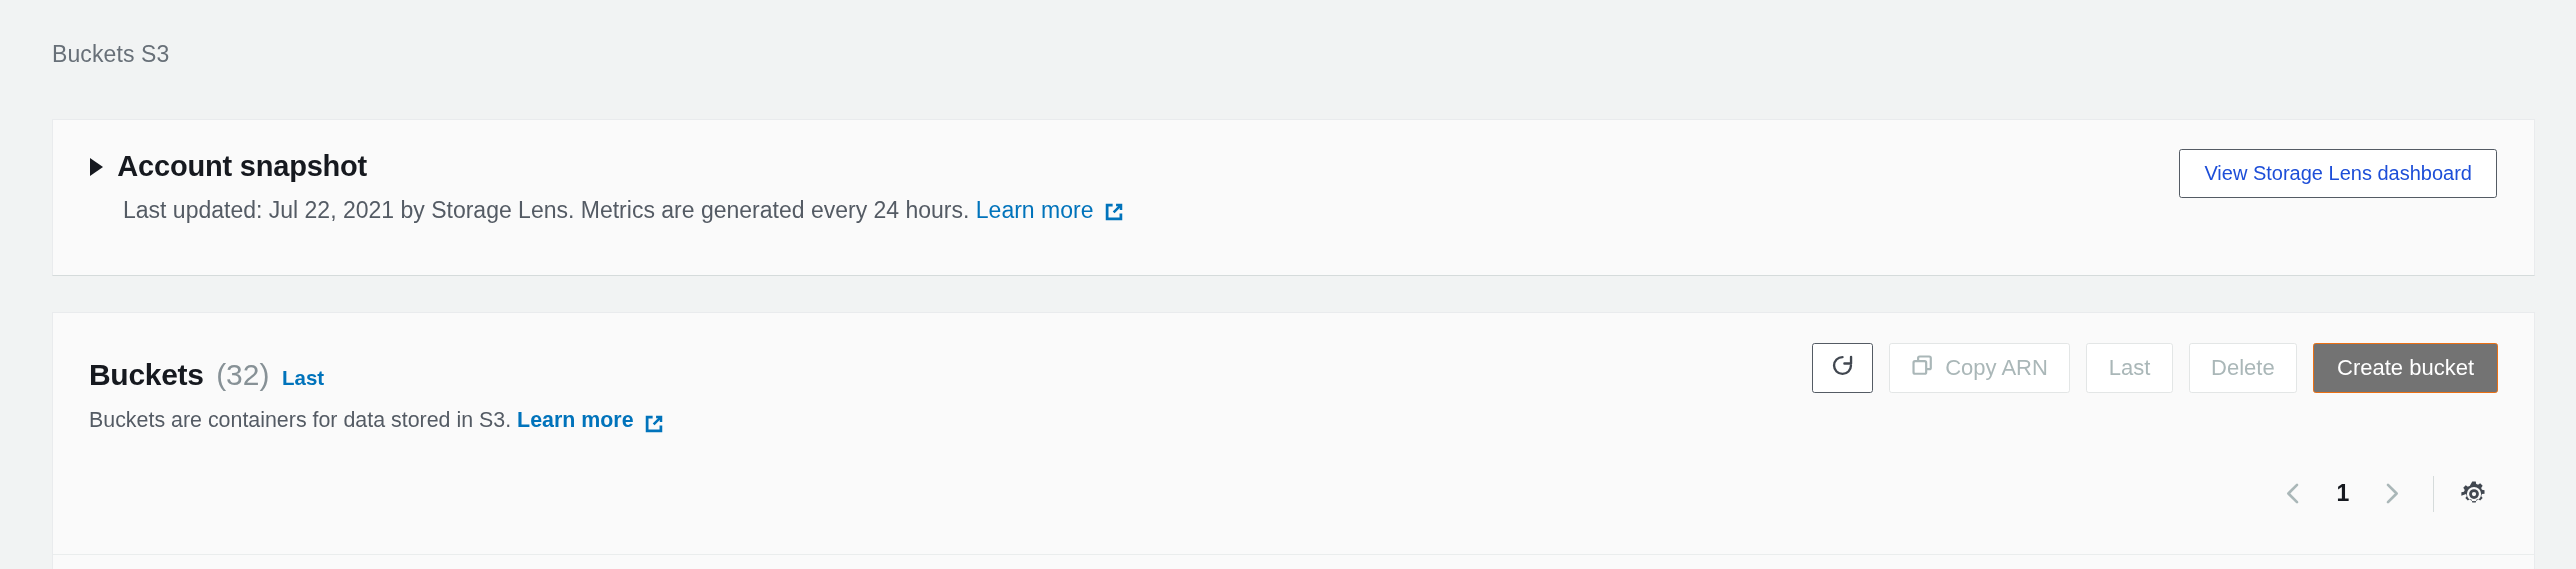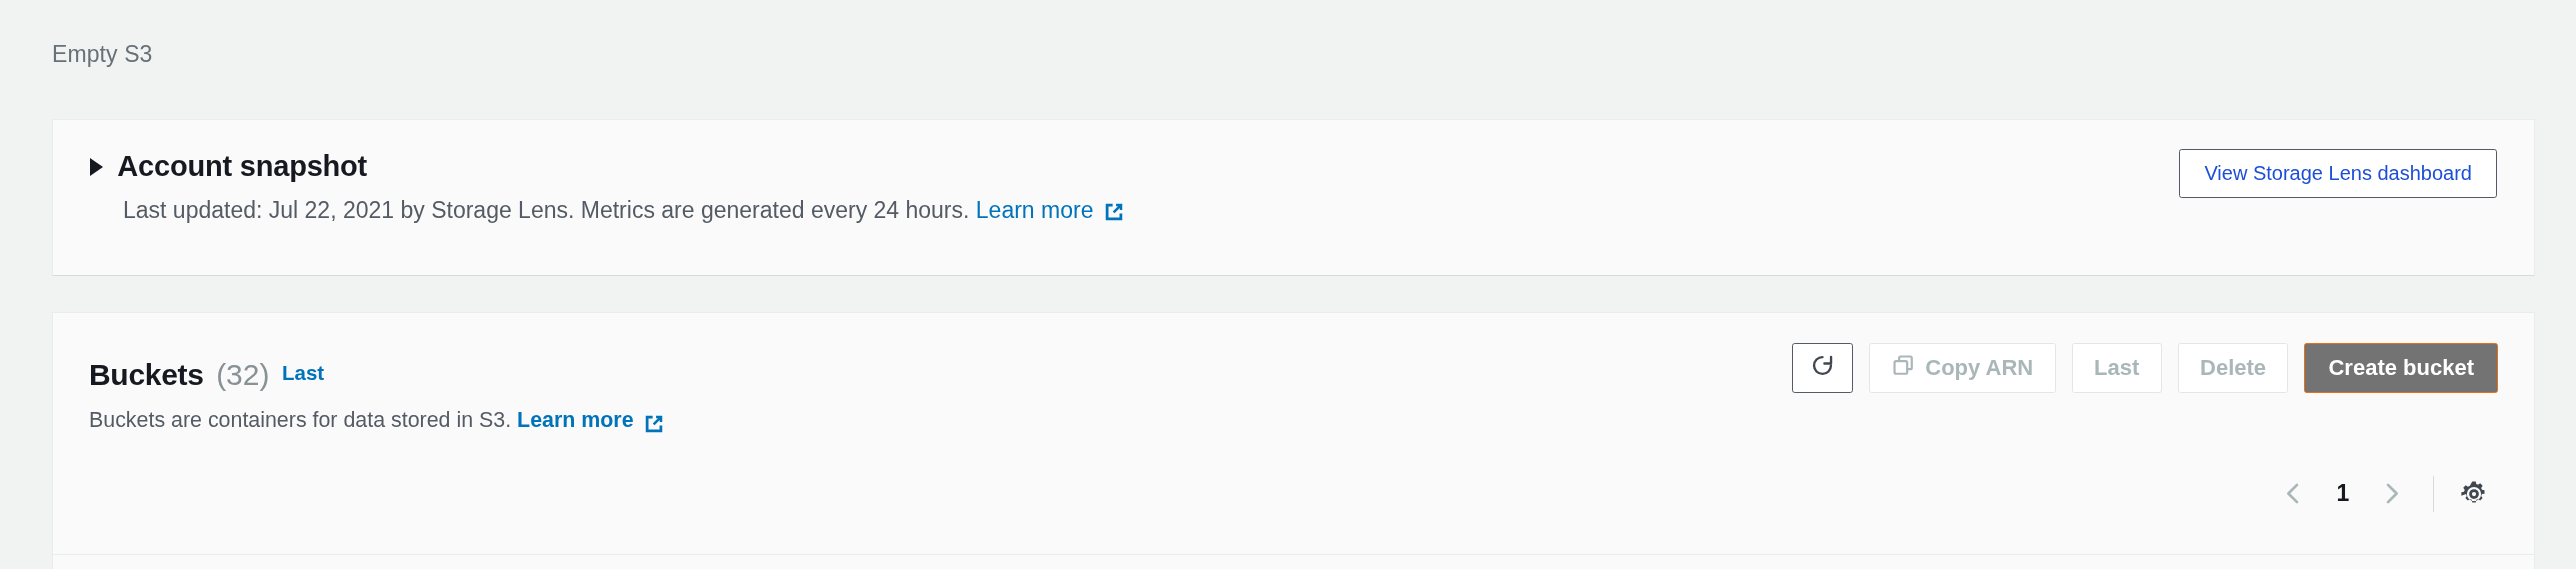--- a/index.html
+++ b/index.html
@@ -123,21 +123,21 @@
     justify-content: center;
     box-sizing: border-box;
   }
 
   
   .buckets-title-row {
     position: absolute;
     left: 36px;
     top: 45px;
     display: flex;
-    align-items: center;
+    align-items: flex-end;
     gap: 12.5px;
   }
   .buckets-title {
     font-size: 30px;
     font-weight: bold;
     color: #16191f;
     letter-spacing: -0.3px;
   }
   .buckets-count {
     font-size: 30px;
@@ -172,21 +172,21 @@
     top: 30px;
     display: flex;
     align-items: center;
     gap: 16px;
   }
   .btn {
     height: 50px;
     border-radius: 2.7px;
     font-size: 22px;
     font-family: "Liberation Sans", sans-serif;
-    font-weight: bold;
+    font-weight: normal;
     display: flex;
     align-items: center;
     justify-content: center;
     box-sizing: border-box;
     white-space: nowrap;
     cursor: pointer;
     text-align: center;
   }
   .btn-icon-only {
     width: 61px;
@@ -298,21 +298,21 @@
     top: 241px;
     height: 0.9px;
     background: #eaeded;
   }
 </style>
 </head>
 <body>
 
 <div class="page">
 
-  <div class="breadcrumb">Empty S3</div>
+  <div class="breadcrumb">Buckets S3</div>
 
   <section class="panel panel-snapshot">
 
     <div class="snapshot-head">
       <span class="disclosure"></span>
       <span class="snapshot-title">Account snapshot</span>
     </div>
 
     <div class="snapshot-sub">
       <span>Last updated: Jul 22, 2021 by Storage Lens. Metrics are generated every 24 hours.</span>

